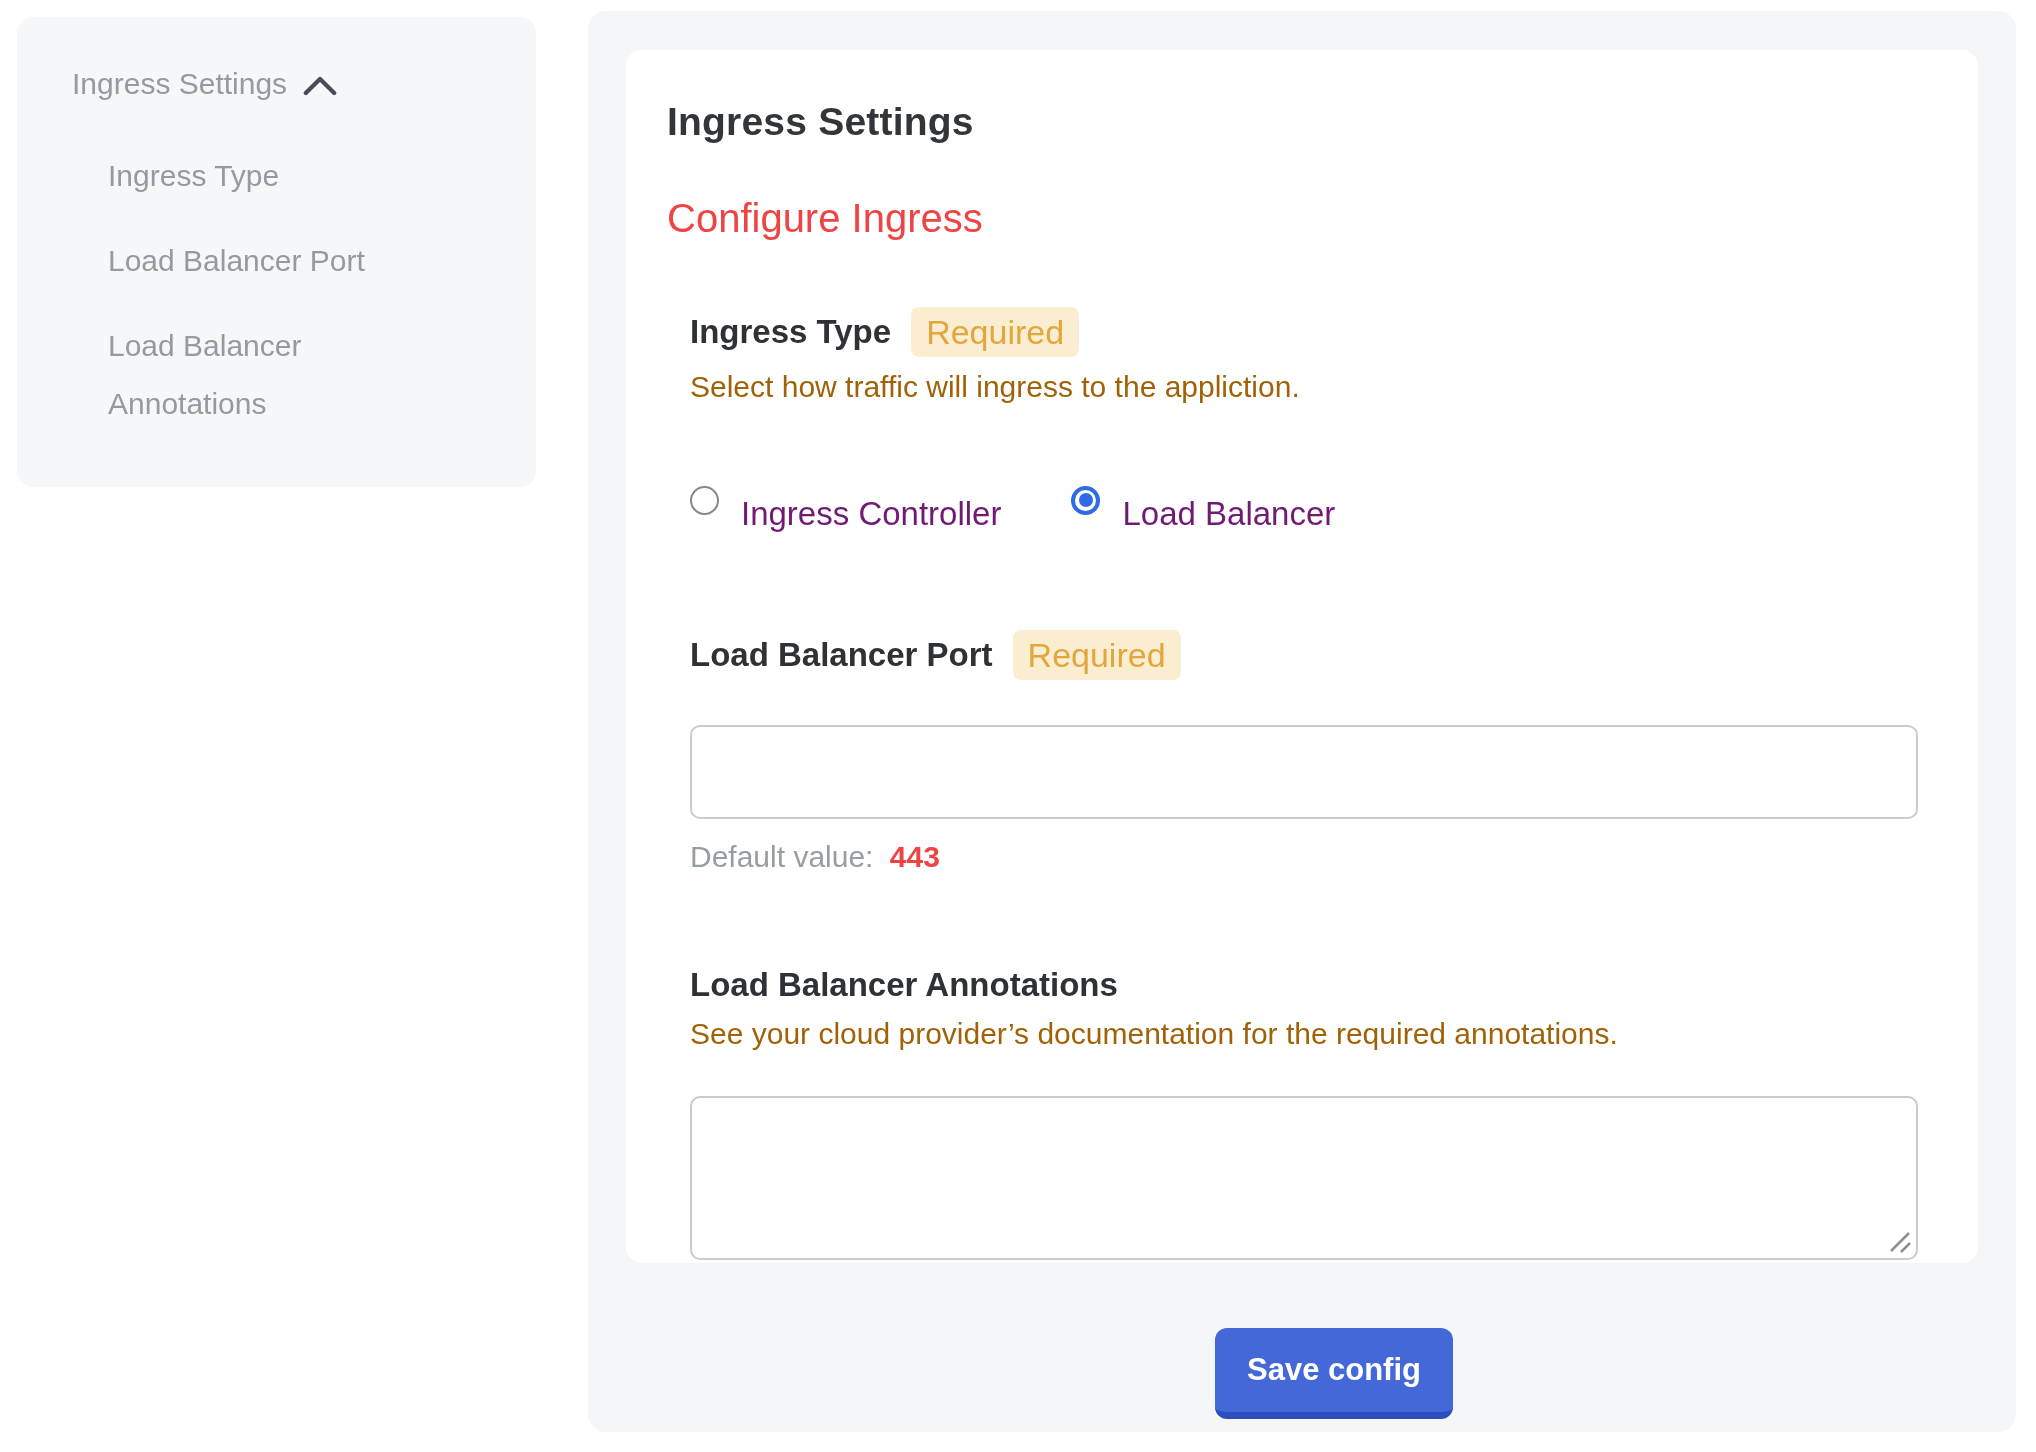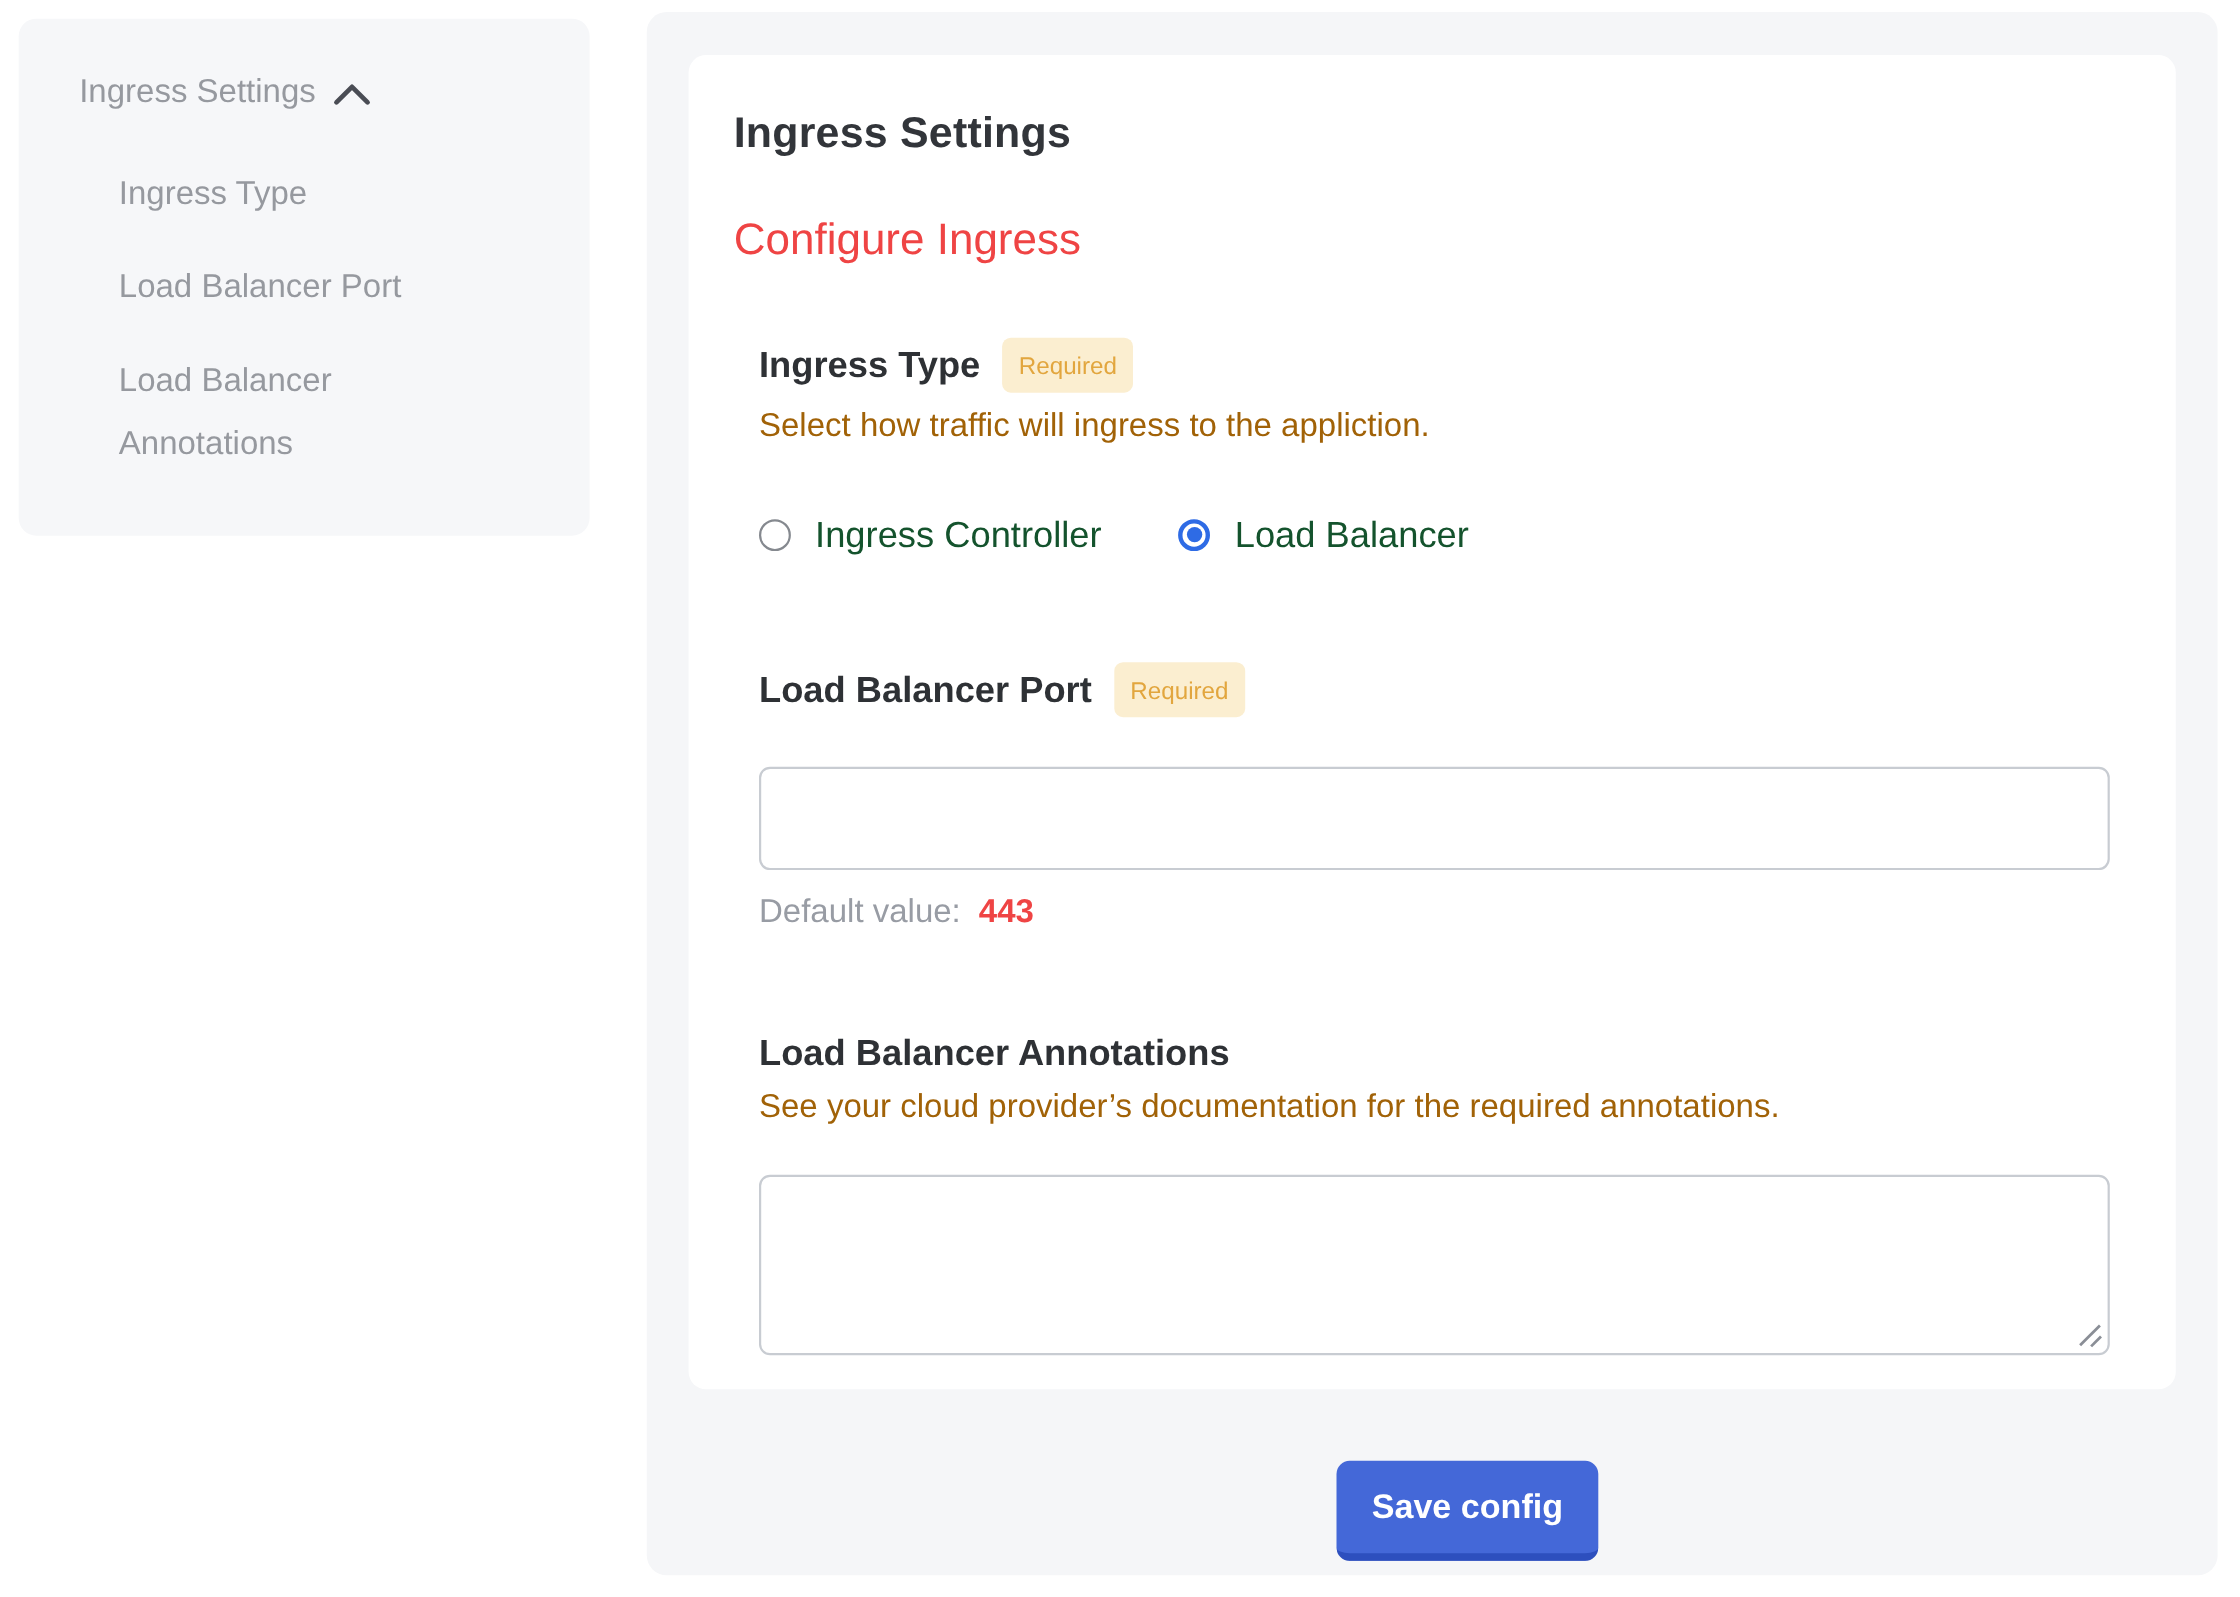--- a/index.html
+++ b/index.html
@@ -22,34 +22,34 @@
           background:#f5f6f8; border-radius:18px; }
   .card { position:absolute; left:38px; top:39px; width:1352px; height:1213px;
           background:#ffffff; border-radius:16px; padding:50px 60px 0 41px; }
 
   .card-title { font-size:39px; font-weight:bold; color:#32353a; letter-spacing:0.2px; }
   .card-subtitle { margin-top:52px; font-size:40px; color:#ef4444; }
 
   .section { margin-left:23px; }
   .section-head { display:flex; align-items:center; gap:20px; }
   .section-label { font-size:33px; font-weight:bold; color:#2e3135; }
-  .badge { background:#fbeed0; color:#e2a63e; font-size:22px; line-height:29px;
+  .badge { background:#fbeed0; color:#e2a63e; font-size:34px; line-height:29px;
            padding:11px 15px 10px; border-radius:8px; }
   .section-desc { margin-top:13px; font-size:30px; color:#a16207; }
 
   .sec-ingress-type { margin-top:66px; }
   .radio-row { margin-top:63px; display:flex; align-items:center; gap:70px; }
   .radio-option { display:flex; align-items:center; gap:22px; cursor:pointer; }
   .radio-circle { width:29px; height:29px; border-radius:50%;
                   border:2.5px solid #85898f; background:#ffffff; }
   .radio-circle.checked { border:4.5px solid #2e6be5; position:relative; }
   .radio-circle.checked::after { content:""; position:absolute; left:50%; top:50%;
                   width:14px; height:14px; border-radius:50%; background:#2e6be5;
                   transform:translate(-50%,-50%); }
-  .radio-label { font-size:33px; font-weight:500; color:#14532d; }
+  .radio-label { font-size:33px; font-weight:500; color:#701a75;margin-top:28px; }
 
   .sec-lb-port { margin-top:97px; }
   .text-input { margin-top:45px; width:1228px; height:94px; border:2px solid #c8ccd2;
                 border-radius:10px; background:#fff; font-size:30px; padding:0 20px;
                 color:#33363b; display:block; outline:none; }
   .default-line { margin-top:21px; font-size:30px; color:#989ca4; }
   .default-value { color:#ef4444; font-weight:bold; margin-left:8px; }
 
   .sec-lb-annotations { margin-top:92px; }
   .textarea-wrap { position:relative; margin-top:45px; width:1228px; height:164px; }

